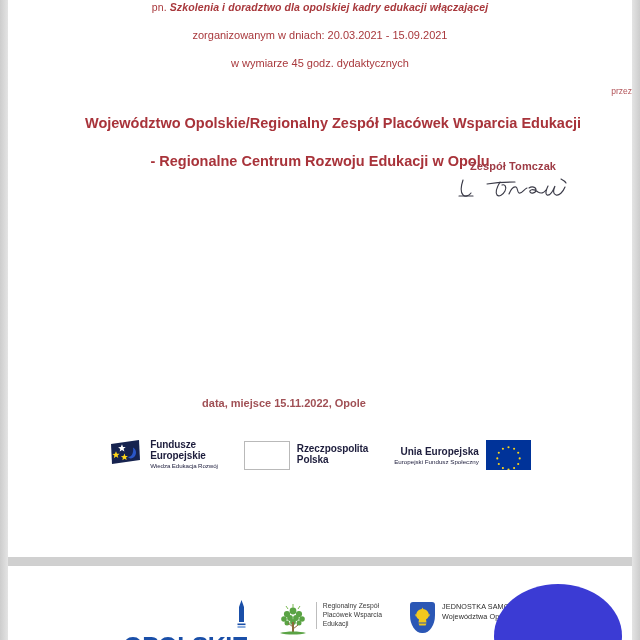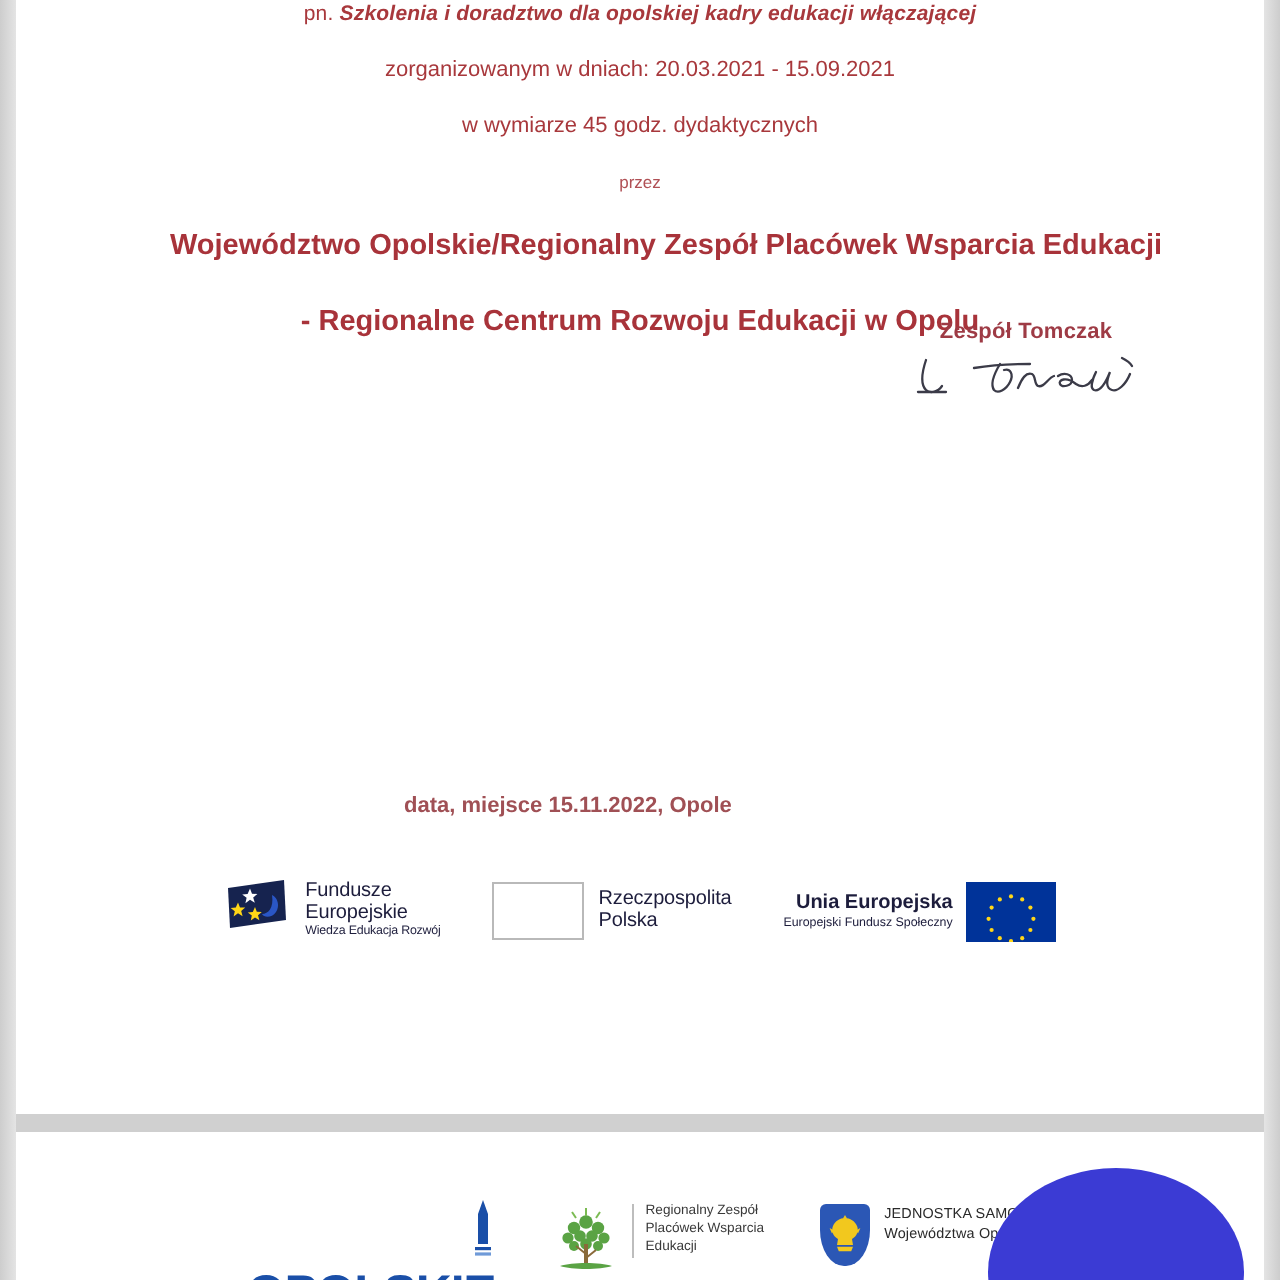--- a/index.html
+++ b/index.html
@@ -71,20 +71,21 @@
     line-height: 14px;
     margin: 14px 0 0 0;
     color: #a8383c;
   }
 
   .line-przez {
     font-size: 8.5px;
     line-height: 12px;
     margin: 15px 0 0 0;
     color: #b05055;
+    text-align: right;
   }
 
   .org-line-1,
   .org-line-2 {
     font-size: 14.5px;
     font-weight: bold;
     color: #a8333a;
     line-height: 20px;
   }
   .org-line-1 { margin: 16px 0 0 0; padding-left: 26px; }
@@ -145,21 +146,21 @@
     gap: 7px;
   }
 
   .logo-text {
     text-align: left;
     line-height: 1.08;
   }
   .logo-text .lt-1,
   .logo-text .lt-2 {
     font-size: 10px;
-    font-weight: normal;
+    font-weight: bold;
     color: #1d1d3c;
     display: block;
     letter-spacing: -0.1px;
   }
   .logo-text .lt-sub {
     font-size: 6.2px;
     color: #1d1d3c;
     display: block;
     margin-top: 1px;
     letter-spacing: -0.1px;

